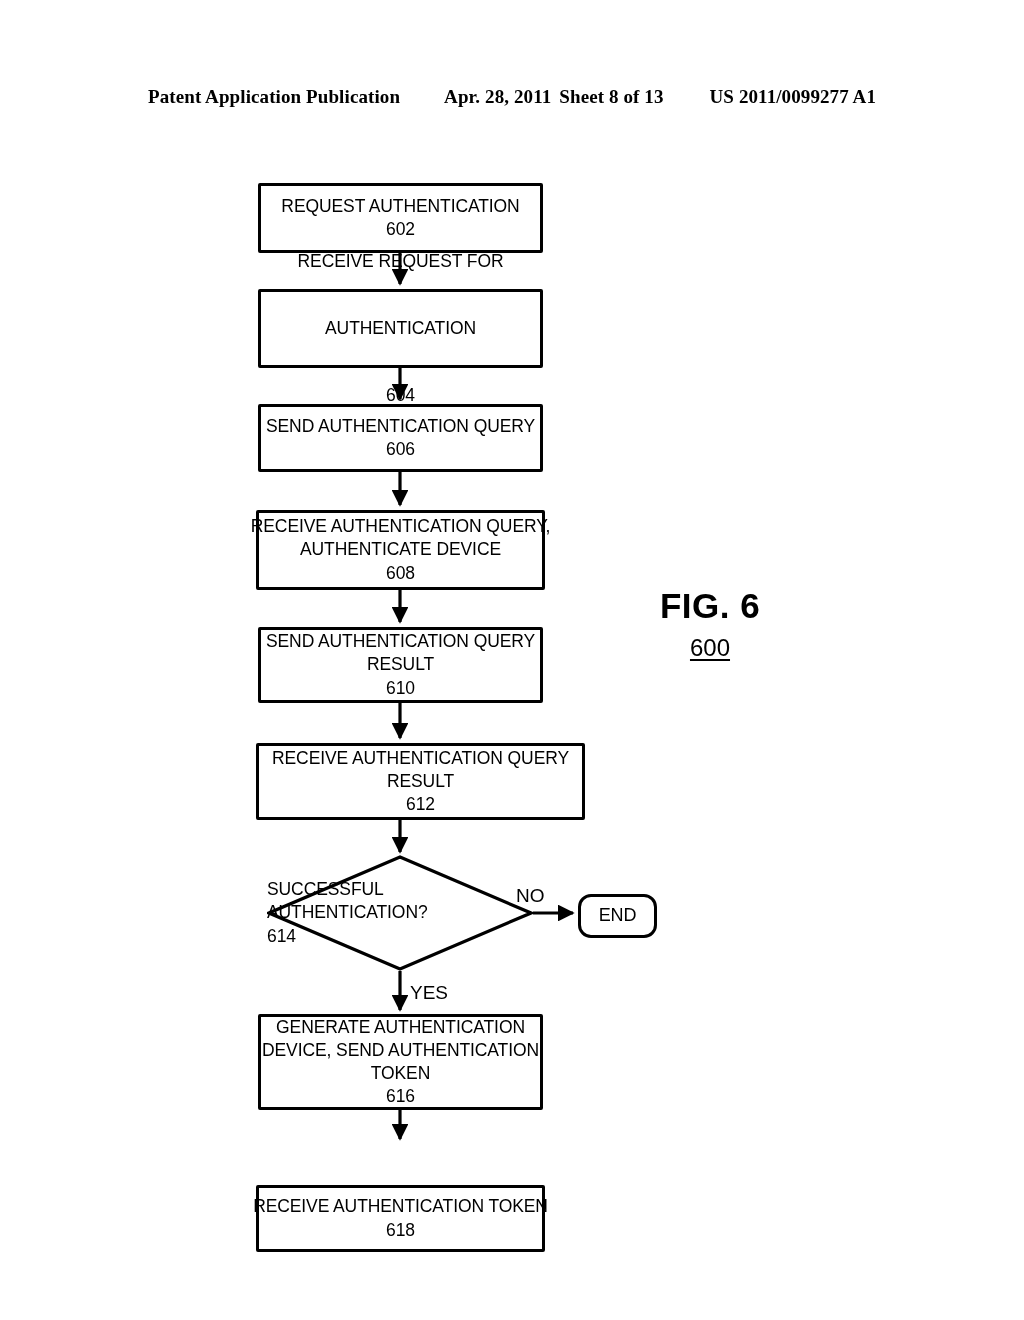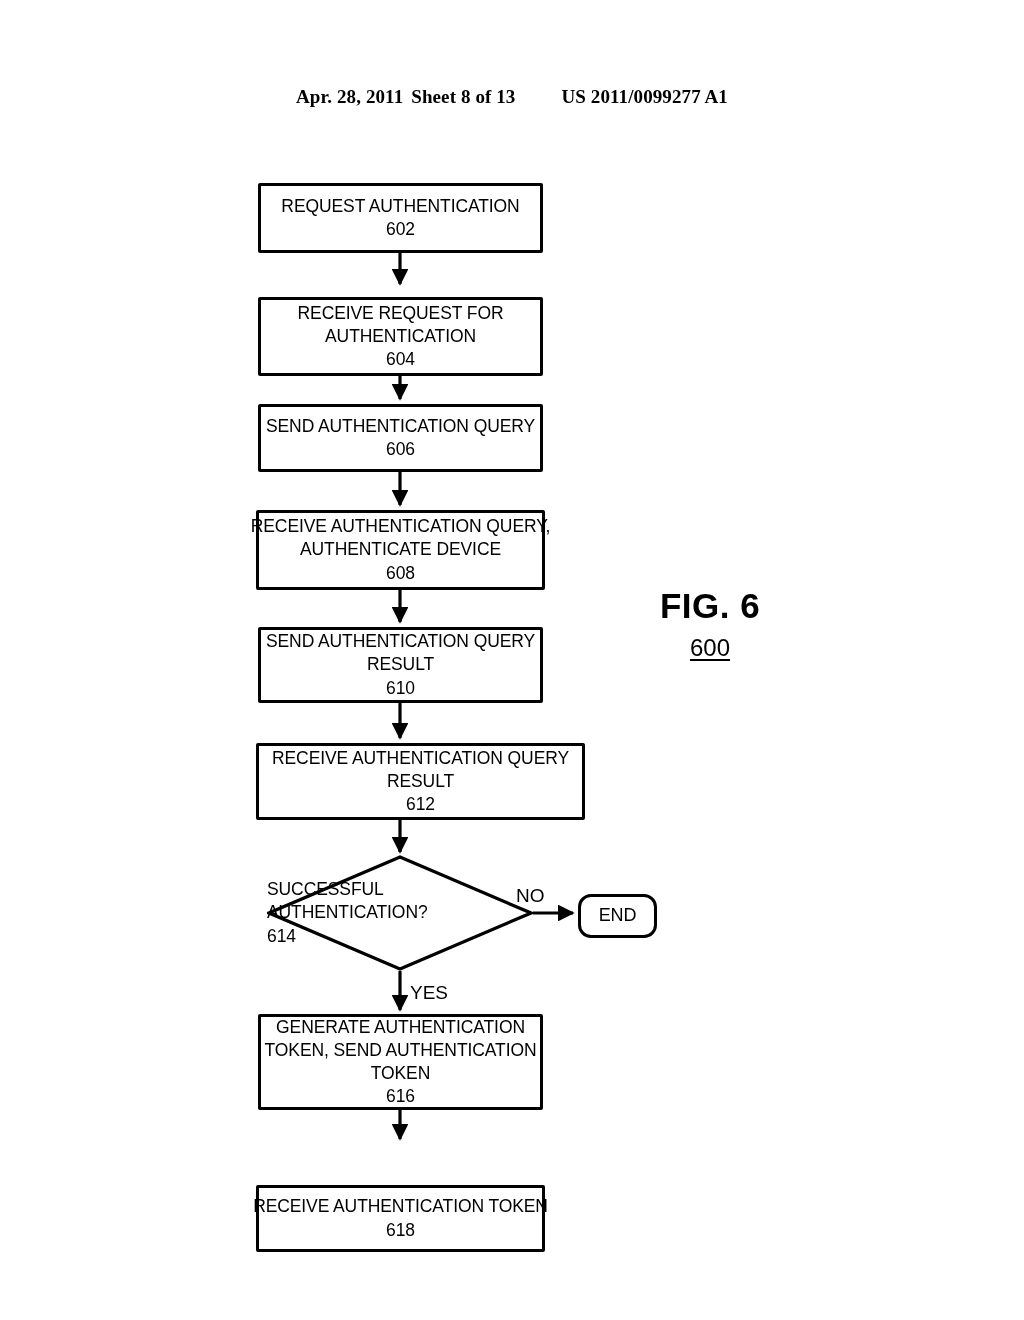--- a/index.html
+++ b/index.html
@@ -132,20 +132,21 @@
     margin-top: 8px;
     font-size: 24px;
     text-decoration: underline;
     text-underline-offset: 3px;
   }
 </style>
 </head>
 <body>
 
 <div id="patent-header">
+  <span class="hdr-pub">Patent Application Publication</span>
   <span class="hdr-date">Apr. 28, 2011</span>
   <span class="hdr-sheet">Sheet 8 of 13</span>
   <span class="hdr-number">US 2011/0099277 A1</span>
 </div>
 
 <div id="figure-canvas">
 
   <svg class="conn" viewBox="0 0 1024 1320" width="1024" height="1320">
     <defs>
       <marker id="arrow" viewBox="0 0 10 10" refX="9" refY="5" markerWidth="5.2" markerHeight="5.2" orient="auto-start-reverse">
@@ -172,21 +173,21 @@
 
       <line x1="400" y1="1110" x2="400" y2="1139" marker-end="url(#arrow)"></line>
     </g>
   </svg>
 
   <div class="node" id="node-602" style="left:258px; top:183px; width:285px; height:70px;">
     <span class="line">REQUEST AUTHENTICATION</span>
     <span class="ref">602</span>
   </div>
 
-  <div class="node" id="node-604" style="left:258px; top:297px; width:285px; height:79px;">
+  <div class="node" id="node-604" style="left:258px; top:289px; width:285px; height:79px;gap:44px;">
     <span class="line">RECEIVE REQUEST FOR</span>
     <span class="line">AUTHENTICATION</span>
     <span class="ref">604</span>
   </div>
 
   <div class="node" id="node-606" style="left:258px; top:404px; width:285px; height:68px;">
     <span class="line">SEND AUTHENTICATION QUERY</span>
     <span class="ref">606</span>
   </div>
 
@@ -222,21 +223,21 @@
   <div class="edge-label" id="label-no" style="left:516px; top:885px;">NO</div>
 
   <div class="node terminator" id="node-end" style="left:578px; top:894px; width:79px; height:44px;">
     <span class="line">END</span>
   </div>
 
   <div class="edge-label" id="label-yes" style="left:410px; top:982px;">YES</div>
 
   <div class="node" id="node-616" style="left:258px; top:1014px; width:285px; height:96px;">
     <span class="line">GENERATE AUTHENTICATION</span>
-    <span class="line">TOKEN, SEND AUTHENTICATION</span>
+    <span class="line">DEVICE, SEND AUTHENTICATION</span>
     <span class="line">TOKEN</span>
     <span class="ref">616</span>
   </div>
 
   <div class="node" id="node-618" style="left:256px; top:1185px; width:289px; height:67px;">
     <span class="line">RECEIVE AUTHENTICATION TOKEN</span>
     <span class="ref">618</span>
   </div>
 
   <div id="fig-caption">

